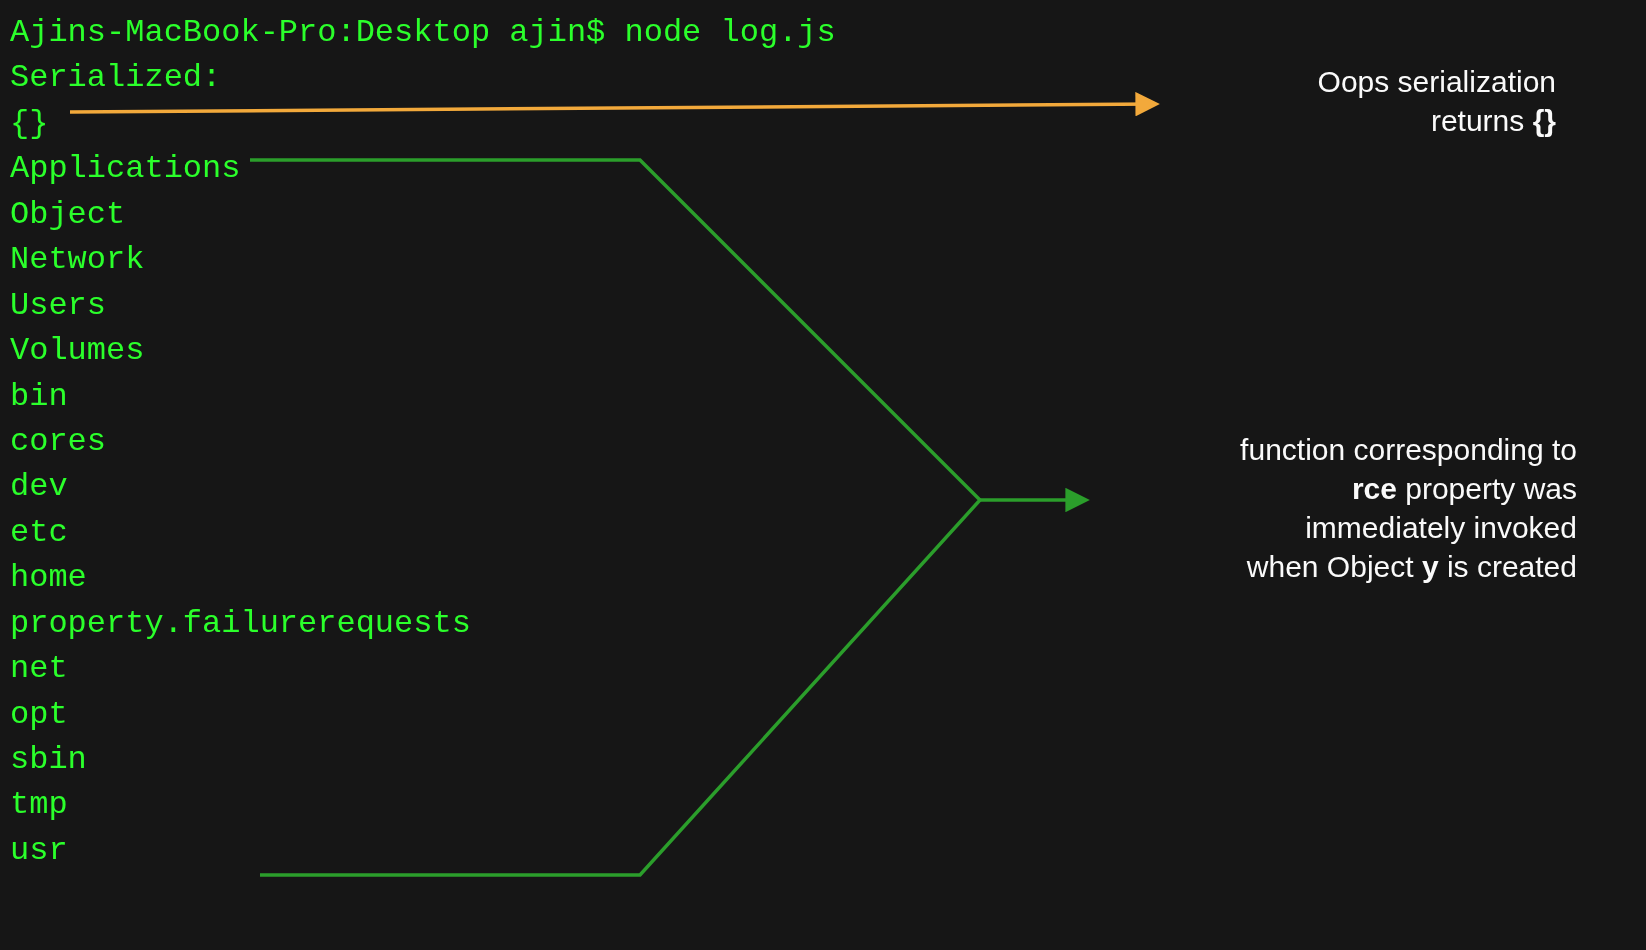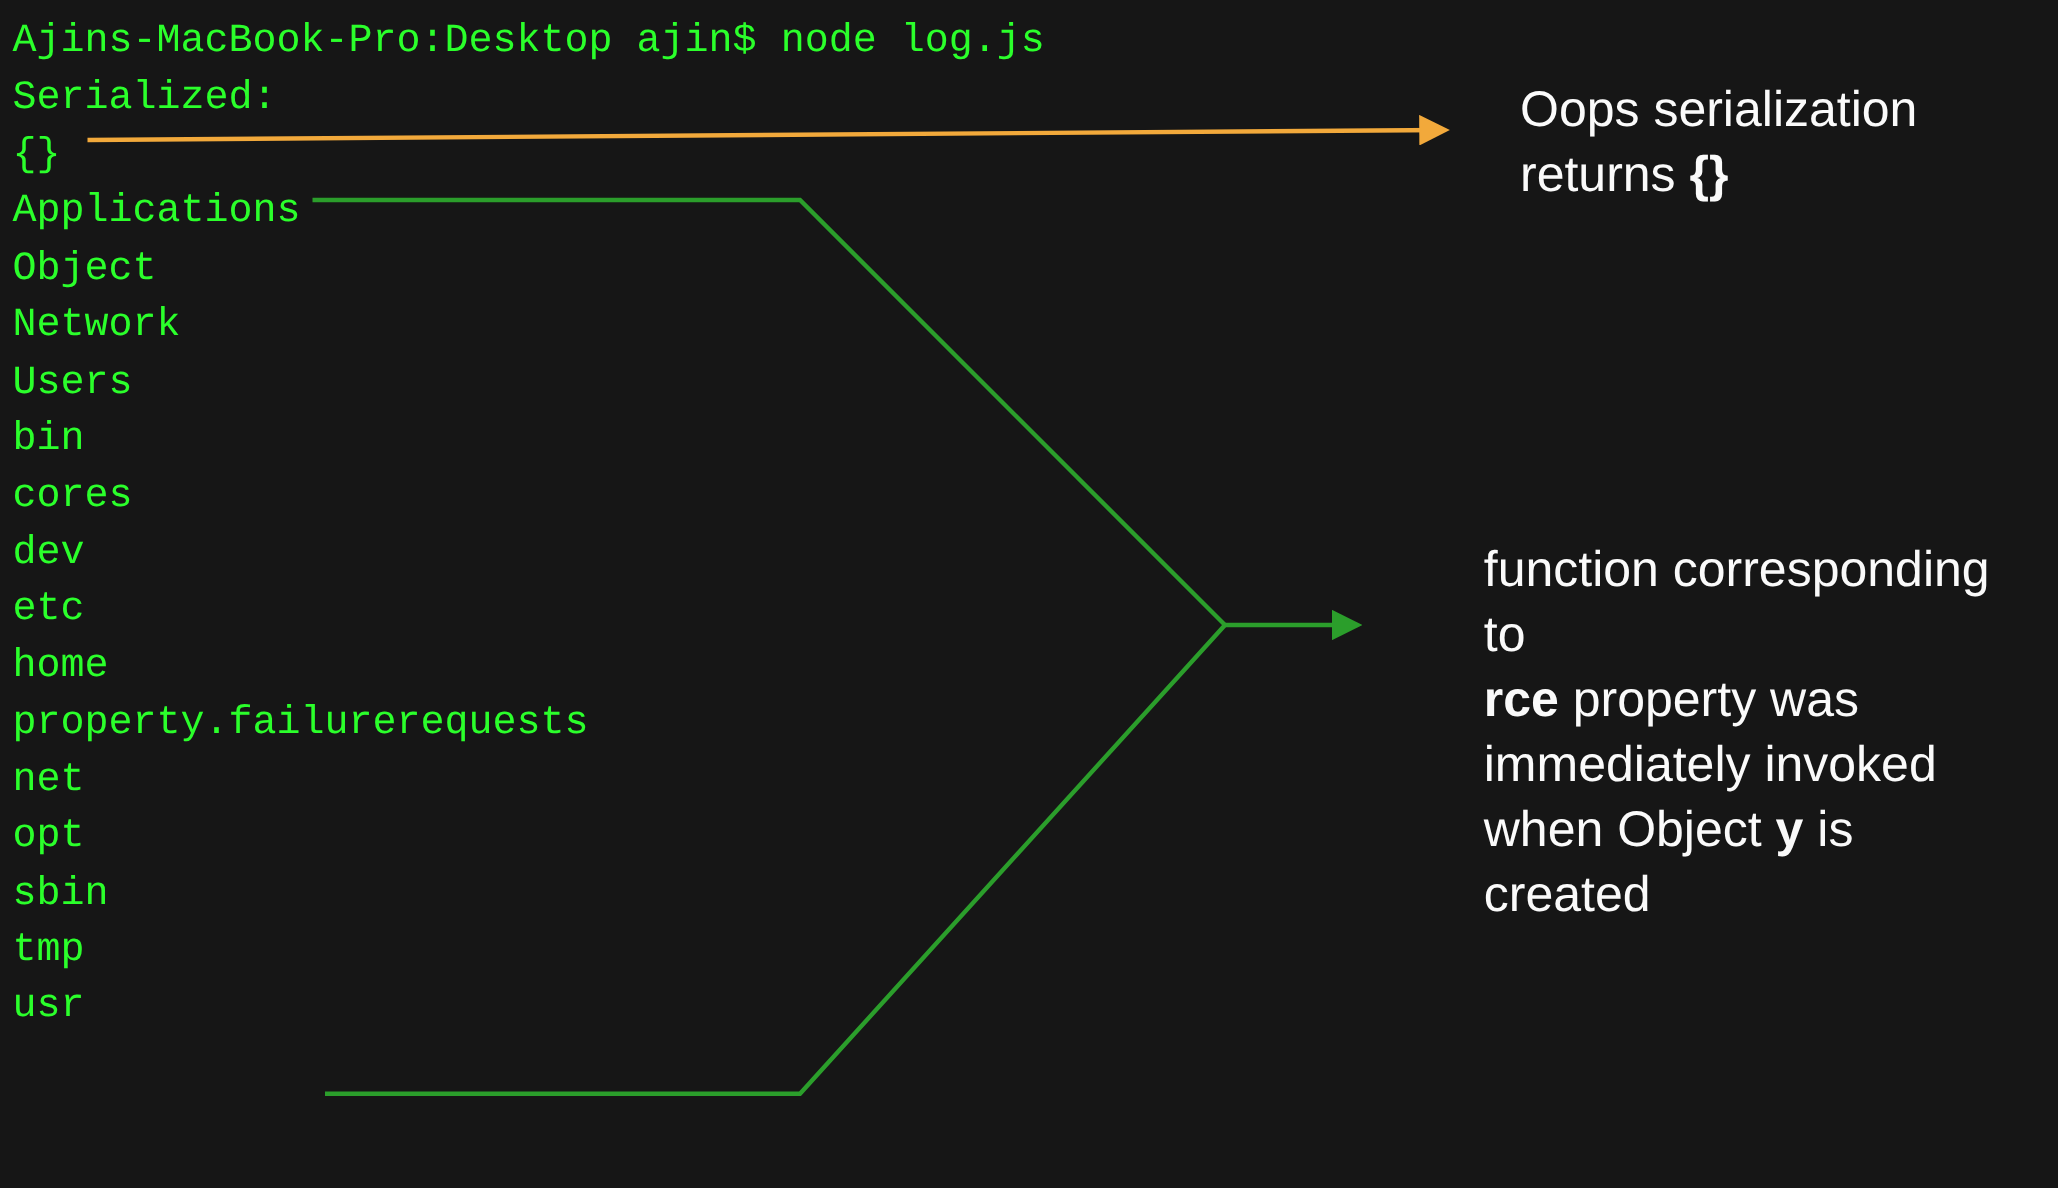--- a/index.html
+++ b/index.html
@@ -24,33 +24,33 @@
       line-height: 1.42;
       font-weight: 500;
     }
     .terminal-line {
       white-space: pre;
     }
     .annotation {
       position: absolute;
       color: #fafafa;
       font-family: "Helvetica Neue", Helvetica, Arial, sans-serif;
-      font-size: 40px;
-      text-align: left;
+      font-size: 30px;
+      text-align: right;
       line-height: 1.3;
       font-weight: 300;
     }
     .annotation-1 {
       top: 62px;
       right: 90px;
       width: 340px;
     }
     .annotation-2 {
       top: 430px;
-      right: 49px;
+      right: 69px;
       width: 410px;
     }
     .bold {
       font-weight: 700;
     }
     .svg-overlay {
       position: absolute;
       left: 0;
       top: 0;
       width: 1646px;
@@ -62,20 +62,21 @@
 <body>
 
 <div class="terminal">
   <div class="terminal-line">Ajins-MacBook-Pro:Desktop ajin$ node log.js</div>
   <div class="terminal-line">Serialized:</div>
   <div class="terminal-line">{}</div>
   <div class="terminal-line">Applications</div>
   <div class="terminal-line">Object</div>
   <div class="terminal-line">Network</div>
   <div class="terminal-line">Users</div>
+  <div class="terminal-line">Volumes</div>
   <div class="terminal-line">bin</div>
   <div class="terminal-line">cores</div>
   <div class="terminal-line">dev</div>
   <div class="terminal-line">etc</div>
   <div class="terminal-line">home</div>
   <div class="terminal-line">property.failurerequests</div>
   <div class="terminal-line">net</div>
   <div class="terminal-line">opt</div>
   <div class="terminal-line">sbin</div>
   <div class="terminal-line">tmp</div>

